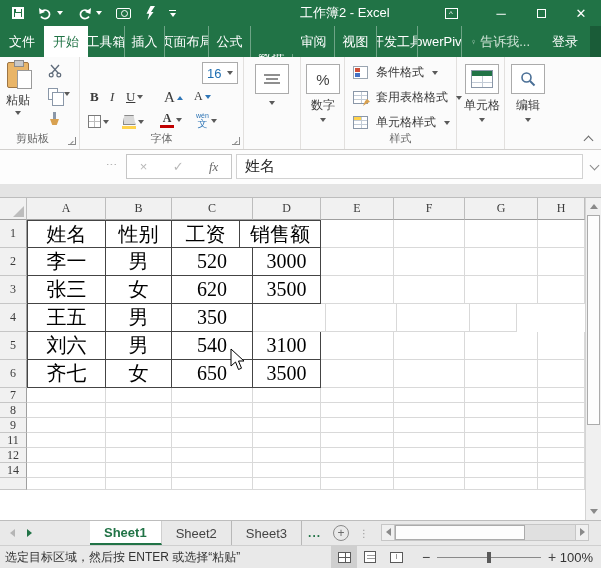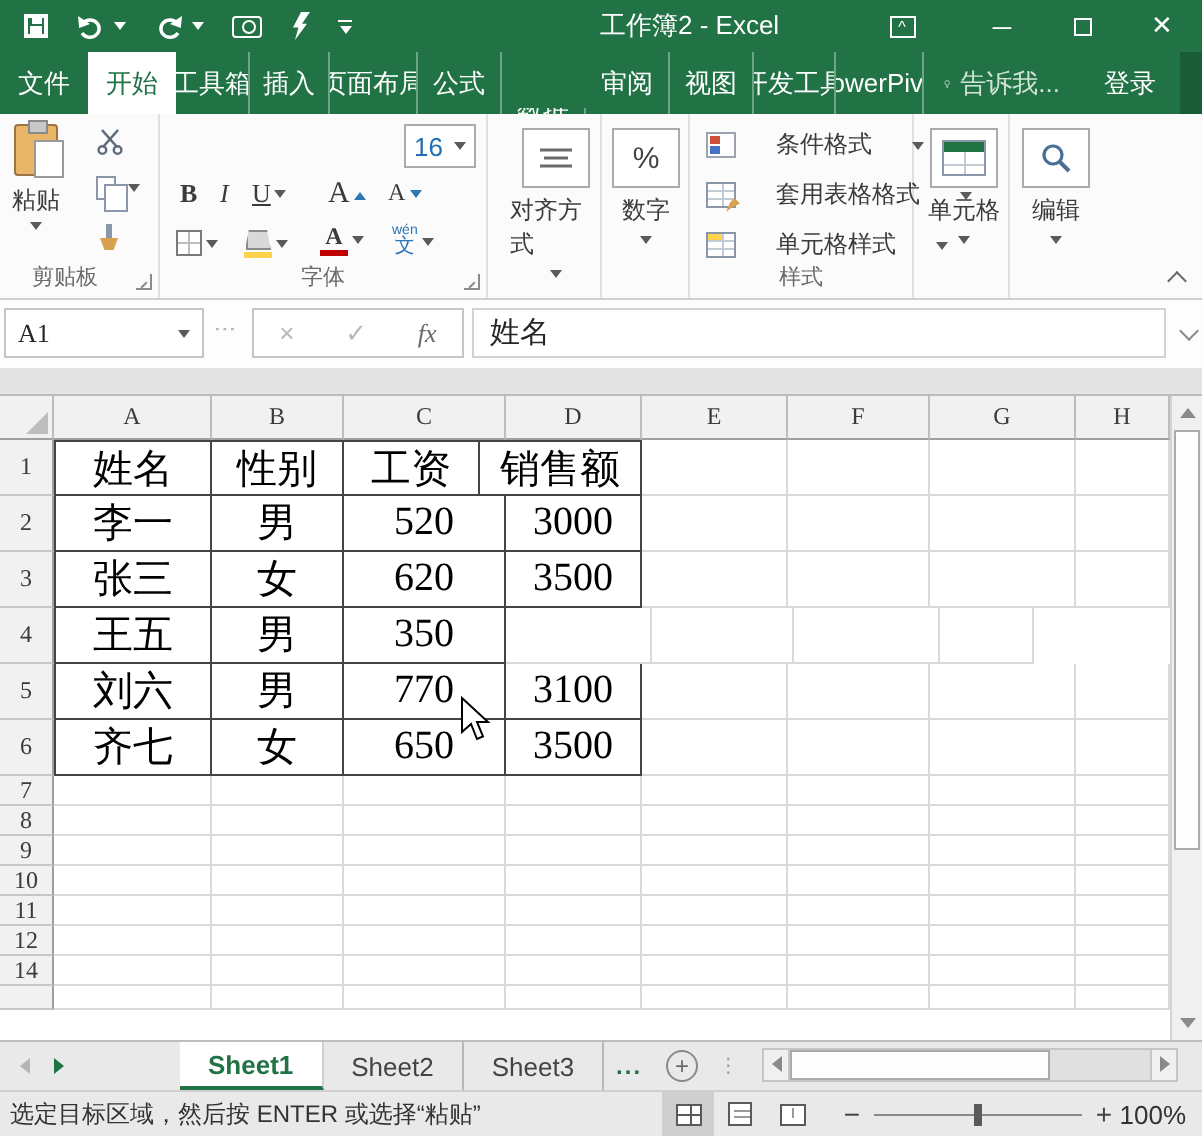--- a/index.html
+++ b/index.html
@@ -73,21 +73,21 @@
   .tri-dn { position:absolute; right:-5px; top:0; width:0; height:0; border-left:3px solid transparent; border-right:3px solid transparent; border-top:4px solid #2e75b6; }
   .icon-borders { width:13px; height:13px; border:1px solid #7a7a7a; background:
       linear-gradient(#bdbdbd,#bdbdbd) center/100% 1px no-repeat,
       linear-gradient(#bdbdbd,#bdbdbd) center/1px 100% no-repeat, #fff; }
   .icon-bucket { width:13px; height:10px; background:#d9d9d9; border:1px solid #8a8a8a; clip-path:polygon(15% 0,85% 0,100% 100%,0 100%); }
   .colorbar { width:14px; height:3px; margin-top:1px; }
   .stackico { display:flex; flex-direction:column; align-items:center; line-height:1; }
   .icon-wen { color:#2e75b6; font-size:10px; line-height:1; text-align:center; }
   .icon-wen small { font-size:7px; display:block; }
   
-  .stylerow { position:absolute; display:flex; align-items:center; gap:20px; font-size:12px; color:#3b3b3b; white-space:nowrap; }
+  .stylerow { position:absolute; display:flex; align-items:center; gap:8px; font-size:12px; color:#3b3b3b; white-space:nowrap; }
   .mini-table { width:15px; height:13px; border:1px solid #8a97a8; background:
       linear-gradient(#c2cbd6,#c2cbd6) 0 3px/100% 1px no-repeat,
       linear-gradient(#c2cbd6,#c2cbd6) 0 7px/100% 1px no-repeat,
       linear-gradient(#c2cbd6,#c2cbd6) 7px 0/1px 100% no-repeat,#fff; position:relative; }
   .mini-cf { width:15px; height:13px; position:relative; background:#fff; border:1px solid #9aa5b1; }
   .mini-cf::before { content:""; position:absolute; left:1px; top:1px; width:5px; height:4px; background:#d04f38; }
   .mini-cf::after { content:""; position:absolute; left:1px; bottom:1px; width:5px; height:4px; background:#4472c4; }
   .mini-brush { position:absolute; right:-3px; bottom:-3px; width:7px; height:7px; background:#d8a150; clip-path:polygon(0 100%,30% 30%,60% 0,100% 40%,40% 70%); }
   .mini-cs::before { content:""; position:absolute; left:0; top:0; width:7px; height:3px; background:#ffd34d; }
   .icon-cells { width:22px; height:18px; border:1px solid #8a97a8; background:
@@ -324,21 +324,20 @@
 
   <div class="rgroup" style="left:244px;width:57px">
     <div class="bigbtn" style="left:11px;top:7px">
       <span class="iconbox">
         <svg width="16" height="12" viewBox="0 0 16 12">
             <line x1="0" y1="2" x2="16" y2="2" stroke="#6a6a6a" stroke-width="1.5"></line>
             <line x1="2" y1="6" x2="14" y2="6" stroke="#6a6a6a" stroke-width="1.5"></line>
             <line x1="0" y1="10" x2="16" y2="10" stroke="#6a6a6a" stroke-width="1.5"></line>
           </svg>
       </span>
-      <span>对齐方式</span>
       <span class="caret-d" style="margin-top:4px"></span>
     </div>
   </div>
 
   <div class="rgroup" style="left:301px;width:44px">
     <div class="bigbtn" style="left:5px;top:7px">
       <span class="iconbox" style="font-size:15px;color:#444">%</span>
       <span>数字</span>
       <span class="caret-d" style="margin-top:4px"></span>
     </div>
@@ -387,24 +386,20 @@
       </span>
       <span>编辑</span>
       <span class="caret-d" style="margin-top:4px"></span>
     </div>
   </div>
 
   <div class="collapse-chevron"></div>
 </div>
 
 <div class="abs fbar">
-  <div class="namebox">
-    <span>A1</span>
-    <span class="caret-d boxcaret"></span>
-  </div>
   <div class="fdots">⋮</div>
   <div class="fxbox">
     <span class="fx-dis">×</span>
     <span class="fx-dis">✓</span>
     <span class="fx-lbl">fx</span>
   </div>
   <div class="ffield">
     <span>姓名</span>
   </div>
   <div class="fchev"></div>
@@ -463,21 +458,21 @@
       <div class="gcell tcell" style="width: 81px; height: 28px; flex: 0 0 81px;">350</div>
       <div class="gcell" style="width: 73px; height: 28px; flex: 0 0 73px;"></div>
       <div class="gcell" style="width: 71px; height: 28px; flex: 0 0 71px;"></div>
       <div class="gcell" style="width: 73px; height: 28px; flex: 0 0 73px;"></div>
       <div class="gcell" style="width: 47px; height: 28px; flex: 0 0 47px;"></div>
     </div>
     <div class="gridrow">
       <div class="rhead" style="height: 28px;">5</div>
       <div class="gcell tcell t-left" style="width: 79px; height: 28px; flex: 0 0 79px;">刘六</div>
       <div class="gcell tcell" style="width: 66px; height: 28px; flex: 0 0 66px;">男</div>
-      <div class="gcell tcell" style="width: 81px; height: 28px; flex: 0 0 81px;">770</div>
+      <div class="gcell tcell" style="width: 81px; height: 28px; flex: 0 0 81px;">540</div>
       <div class="gcell tcell" style="width: 68px; height: 28px; flex: 0 0 68px;">3100</div>
       <div class="gcell" style="width: 73px; height: 28px; flex: 0 0 73px;"></div>
       <div class="gcell" style="width: 71px; height: 28px; flex: 0 0 71px;"></div>
       <div class="gcell" style="width: 73px; height: 28px; flex: 0 0 73px;"></div>
       <div class="gcell" style="width: 47px; height: 28px; flex: 0 0 47px;"></div>
     </div>
     <div class="gridrow">
       <div class="rhead" style="height: 28px;">6</div>
       <div class="gcell tcell t-left" style="width: 79px; height: 28px; flex: 0 0 79px;">齐七</div>
       <div class="gcell tcell" style="width: 66px; height: 28px; flex: 0 0 66px;">女</div>
@@ -505,31 +500,20 @@
       <div class="gcell" style="width: 66px; height: 15px; flex: 0 0 66px;"></div>
       <div class="gcell" style="width: 81px; height: 15px; flex: 0 0 81px;"></div>
       <div class="gcell" style="width: 68px; height: 15px; flex: 0 0 68px;"></div>
       <div class="gcell" style="width: 73px; height: 15px; flex: 0 0 73px;"></div>
       <div class="gcell" style="width: 71px; height: 15px; flex: 0 0 71px;"></div>
       <div class="gcell" style="width: 73px; height: 15px; flex: 0 0 73px;"></div>
       <div class="gcell" style="width: 47px; height: 15px; flex: 0 0 47px;"></div>
     </div>
     <div class="gridrow">
       <div class="rhead" style="height: 15px;">9</div>
-      <div class="gcell" style="width: 79px; height: 15px; flex: 0 0 79px;"></div>
-      <div class="gcell" style="width: 66px; height: 15px; flex: 0 0 66px;"></div>
-      <div class="gcell" style="width: 81px; height: 15px; flex: 0 0 81px;"></div>
-      <div class="gcell" style="width: 68px; height: 15px; flex: 0 0 68px;"></div>
-      <div class="gcell" style="width: 73px; height: 15px; flex: 0 0 73px;"></div>
-      <div class="gcell" style="width: 71px; height: 15px; flex: 0 0 71px;"></div>
-      <div class="gcell" style="width: 73px; height: 15px; flex: 0 0 73px;"></div>
-      <div class="gcell" style="width: 47px; height: 15px; flex: 0 0 47px;"></div>
-    </div>
-    <div class="gridrow">
-      <div class="rhead" style="height: 15px;">10</div>
       <div class="gcell" style="width: 79px; height: 15px; flex: 0 0 79px;"></div>
       <div class="gcell" style="width: 66px; height: 15px; flex: 0 0 66px;"></div>
       <div class="gcell" style="width: 81px; height: 15px; flex: 0 0 81px;"></div>
       <div class="gcell" style="width: 68px; height: 15px; flex: 0 0 68px;"></div>
       <div class="gcell" style="width: 73px; height: 15px; flex: 0 0 73px;"></div>
       <div class="gcell" style="width: 71px; height: 15px; flex: 0 0 71px;"></div>
       <div class="gcell" style="width: 73px; height: 15px; flex: 0 0 73px;"></div>
       <div class="gcell" style="width: 47px; height: 15px; flex: 0 0 47px;"></div>
     </div>
     <div class="gridrow">

